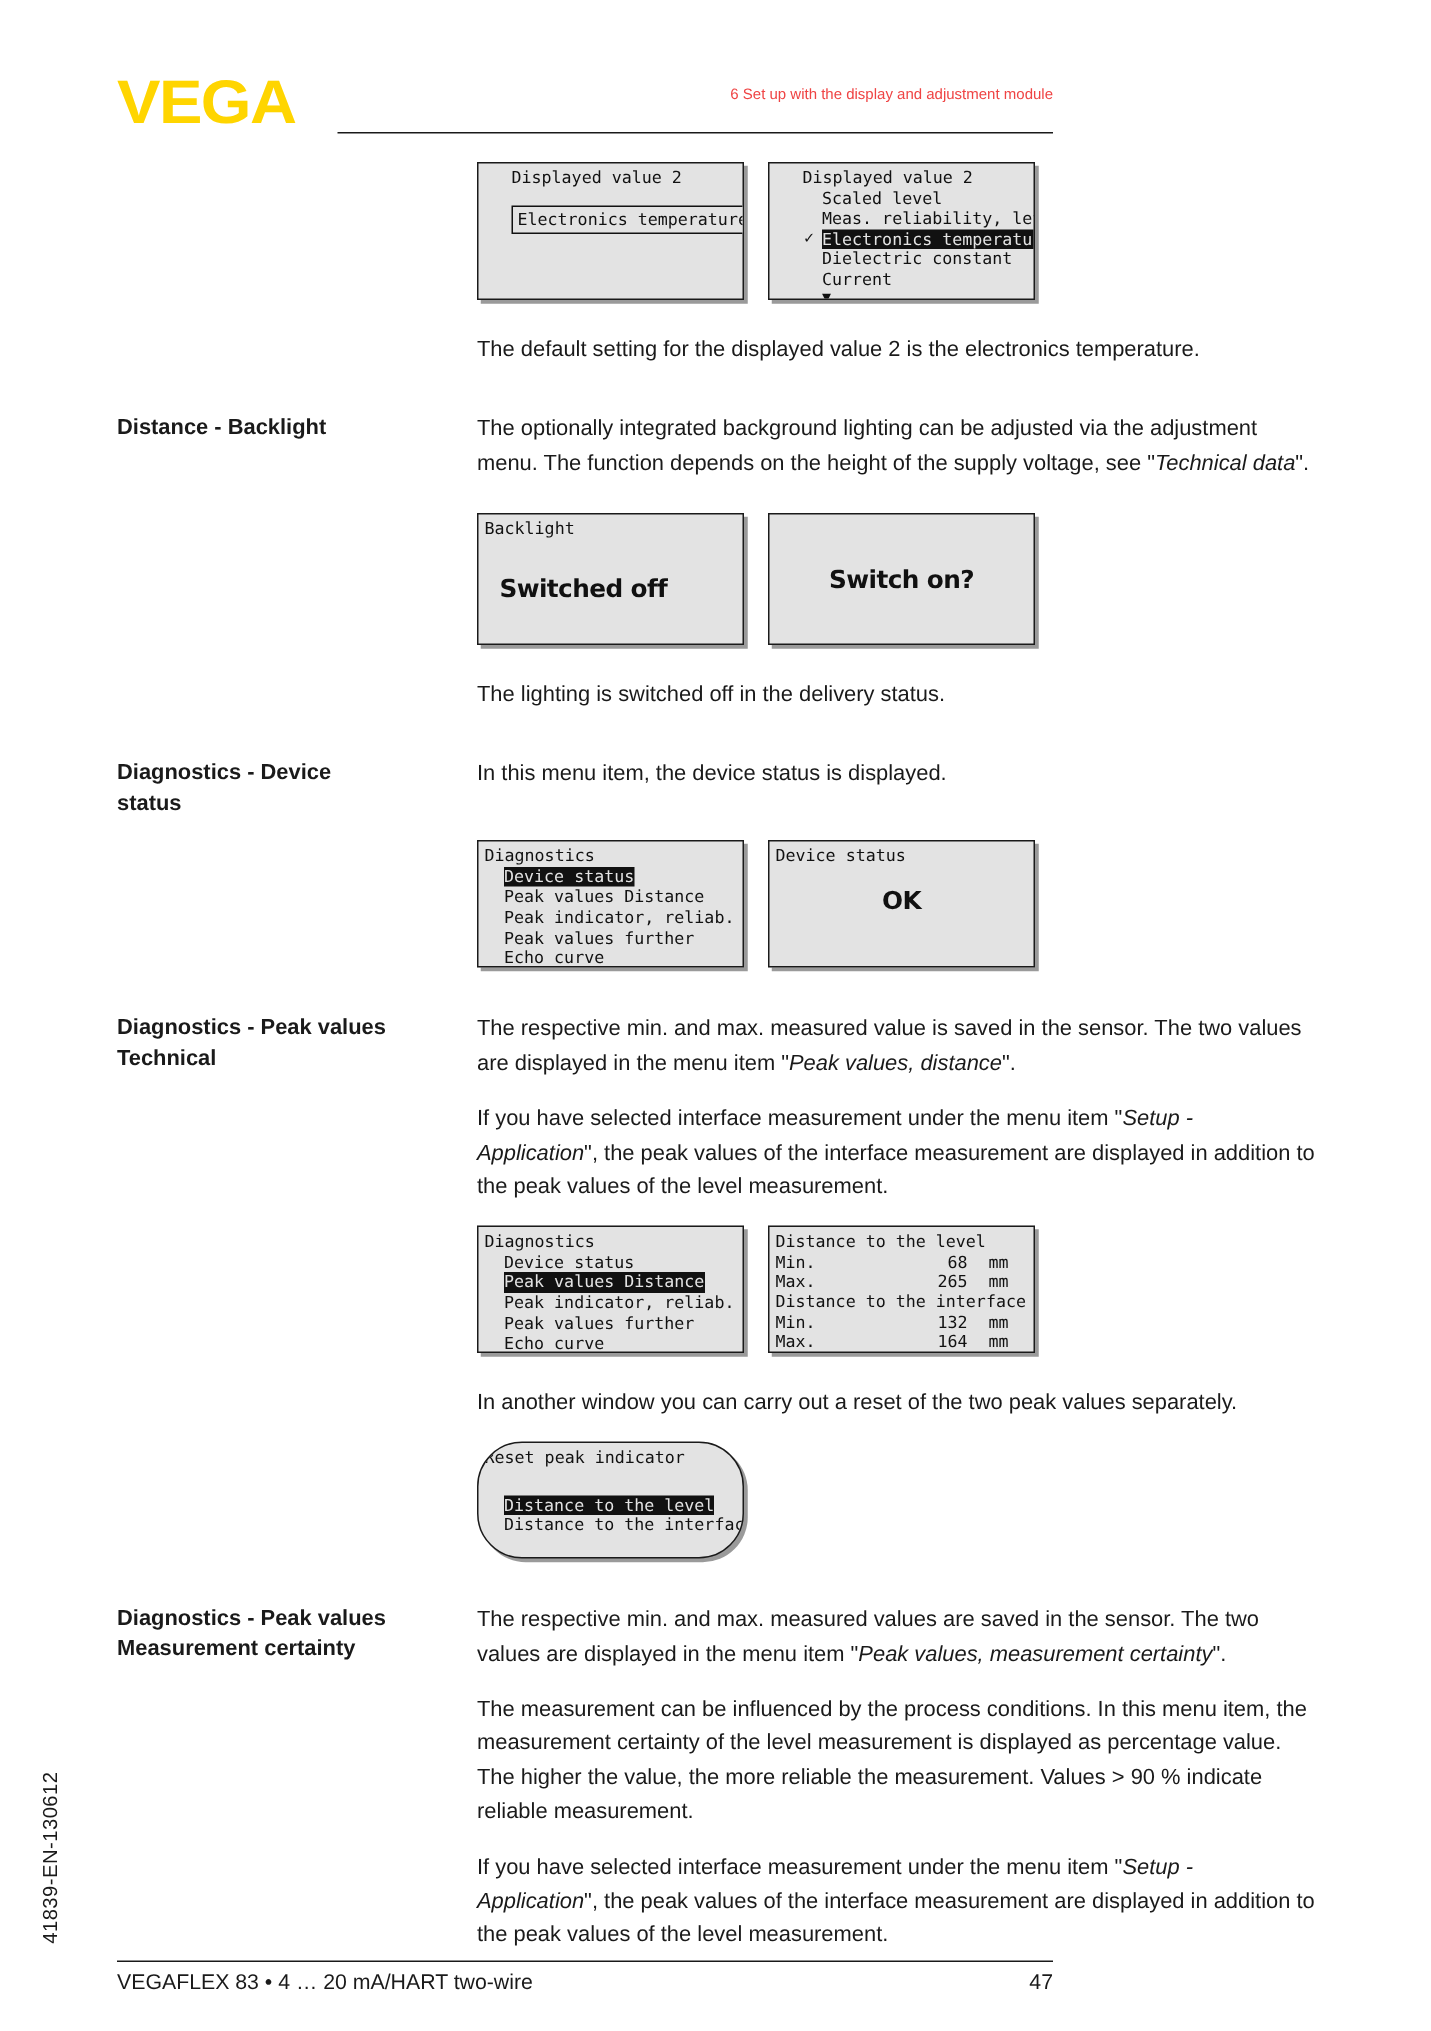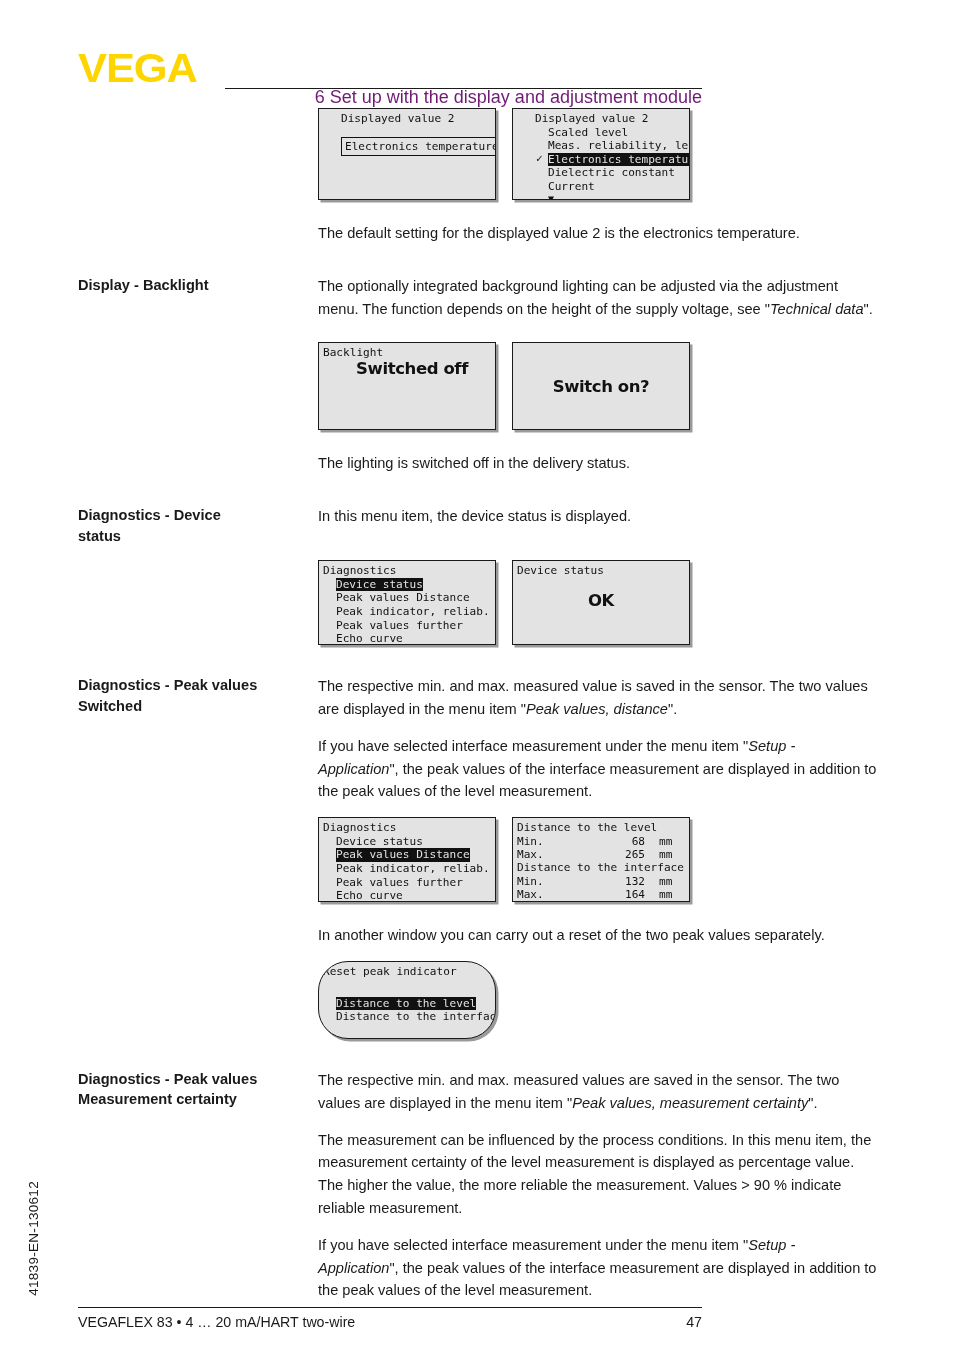--- a/index.html
+++ b/index.html
@@ -41,24 +41,23 @@
     color: #FFD500;
     line-height: 1;
     font-stretch: condensed;
     transform: scaleX(1.06);
     transform-origin: left top;
   }
   .header-title {
     position: absolute;
     right: 0;
     top: 12px;
-    font-size: 18px;
-    color: #701a75;
+    font-size: 10px;
+    color: #ef4444;
     white-space: nowrap;
-    margin-top: 29px;
   }
   .header-rule {
     position: absolute;
     left: 147px;
     right: 0;
     top: 42px;
     border-bottom: 1.4px solid #1a1a1a;
   }
 
   
@@ -191,23 +190,22 @@
     font-size: 16.5px;
     letter-spacing: -0.4px;
   }
   .lcd-big-centered {
     display: flex;
     align-items: center;
     justify-content: center;
     height: 100%;
   }
   .lcd-big-left {
-    margin-top: 2px;
+    margin-top: 26px;
     margin-left: 10px;
-    text-align: center;
   }
   .lcd-big-ok {
     text-align: center;
     margin-top: 16px;
   }
 
   
   .lcd-val-line {
     display: flex;
     white-space: nowrap;
@@ -293,21 +291,21 @@
     <div class="row">
       <div class="col-label"></div>
       <div class="col-body">
         <p>The default setting for the displayed value 2 is the electronics temperature.</p>
       </div>
     </div>
 
     <div class="gap-lg"></div>
 
     <div class="row">
-      <div class="col-label">Display - Backlight</div>
+      <div class="col-label">Distance - Backlight</div>
       <div class="col-body">
         <p><span>The optionally integrated background lighting can be adjusted via the adjustment menu. The function depends on the height of the supply voltage, see "</span><i>Technical data</i><span>".</span></p>
       </div>
     </div>
 
     <div class="gap-md"></div>
 
     <div class="row">
       <div class="col-label"></div>
       <div class="col-body">
@@ -378,21 +376,21 @@
 
         </div>
       </div>
     </div>
 
     <div class="gap-lg"></div>
 
     <div class="row">
       <div class="col-label">
         <span>Diagnostics - Peak values</span><br>
-        <span>Switched</span>
+        <span>Technical</span>
       </div>
       <div class="col-body">
         <p><span>The respective min. and max. measured value is saved in the sensor. The two values are displayed in the menu item "</span><i>Peak values, distance</i><span>".</span></p>
         <p><span>If you have selected interface measurement under the menu item "</span><i>Setup - Application</i><span>", the peak values of the interface measurement are displayed in addition to the peak values of the level measurement.</span></p>
       </div>
     </div>
 
     <div class="gap-sm"></div>
 
     <div class="row">

